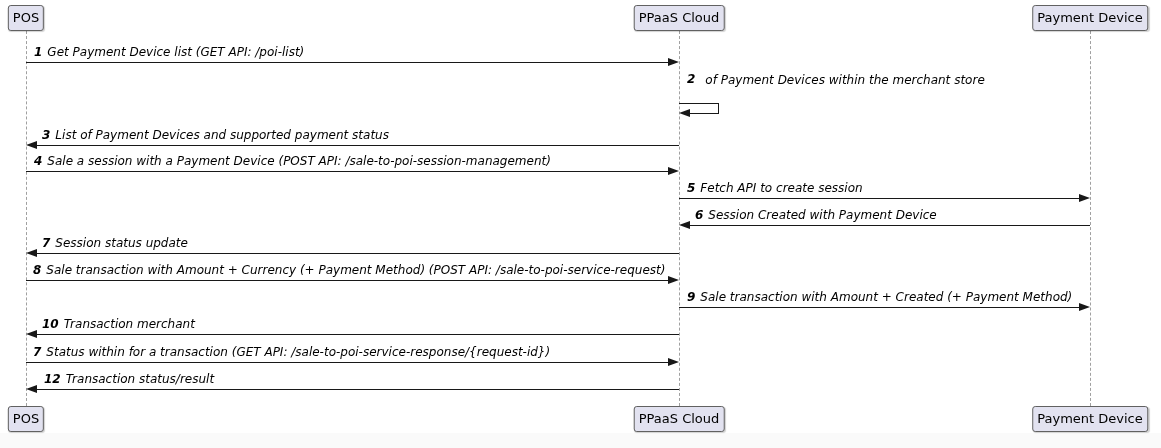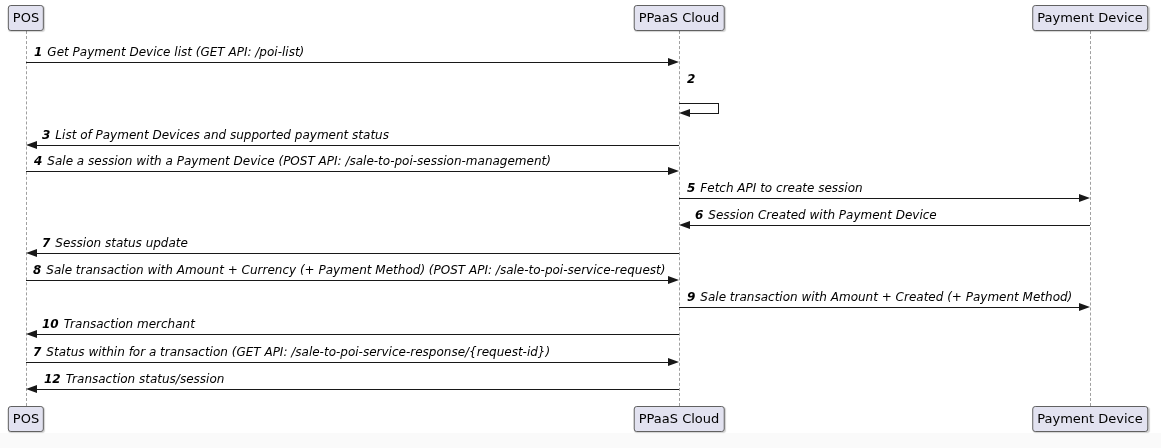--- a/index.html
+++ b/index.html
@@ -102,20 +102,21 @@
   <div>
     <div class="msg-label" style="left:34px;top:45px"><span class="num">1</span><span>Get Payment Device list (GET API: /poi-list)</span></div>
     <div class="mline" style="left:26px;top:62px;width:643px"></div>
     <div class="head right" style="left:668px;top:58px"></div>
   </div>
 
   <div>
     <div class="msg-label self" style="left:687px;top:72px">
       <span class="num">2</span>
       <span class="lines">
+        <span class="l2">of Payment Devices within the merchant store</span>
       </span>
     </div>
     <div class="mline" style="left:679px;top:103px;width:40px"></div>
     <div class="vline" style="left:718px;top:103px;height:11px"></div>
     <div class="mline" style="left:689px;top:113px;width:30px"></div>
     <div class="head left" style="left:679px;top:109px"></div>
   </div>
 
   <div>
     <div class="msg-label" style="left:42px;top:128px"><span class="num">3</span><span>List of Payment Devices and supported payment status</span></div>
@@ -165,18 +166,18 @@
     <div class="head left" style="left:26px;top:330px"></div>
   </div>
 
   <div>
     <div class="msg-label" style="left:33px;top:345px"><span class="num">7</span><span>Status within for a transaction (GET API: /sale-to-poi-service-response/{request-id})</span></div>
     <div class="mline" style="left:26px;top:362px;width:643px"></div>
     <div class="head right" style="left:668px;top:358px"></div>
   </div>
 
   <div>
-    <div class="msg-label" style="left:44px;top:372px"><span class="num">12</span><span>Transaction status/session</span></div>
+    <div class="msg-label" style="left:44px;top:372px"><span class="num">12</span><span>Transaction status/result</span></div>
     <div class="mline" style="left:36px;top:389px;width:643px"></div>
     <div class="head left" style="left:26px;top:385px"></div>
   </div>
 
 </div>
 
 </body></html>

